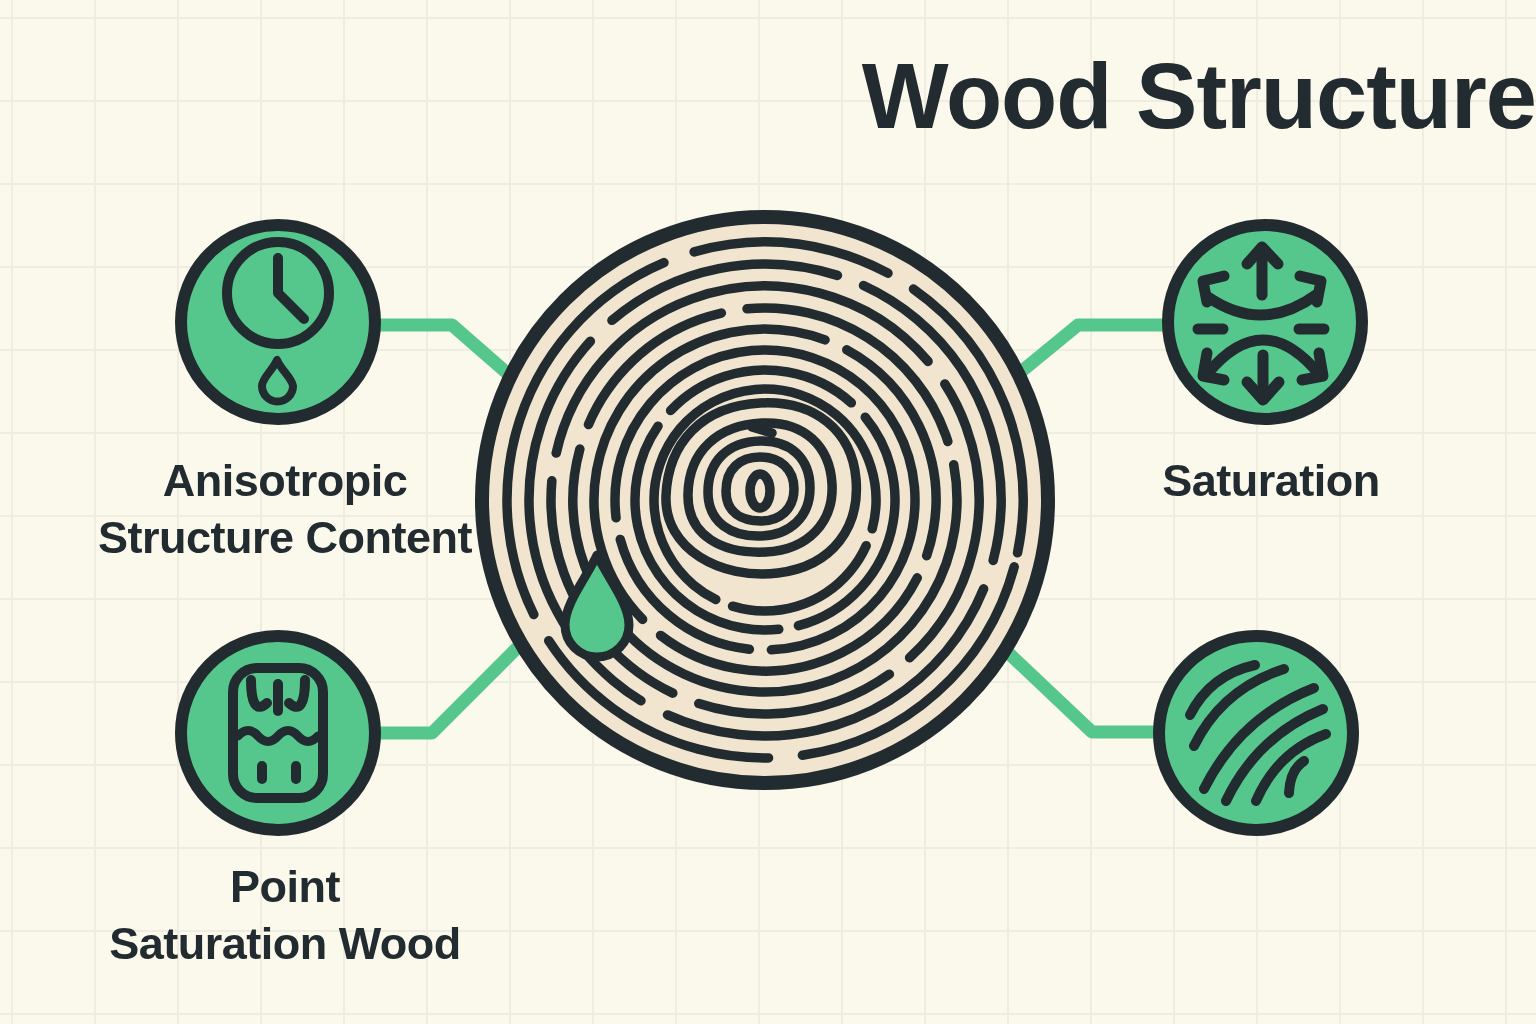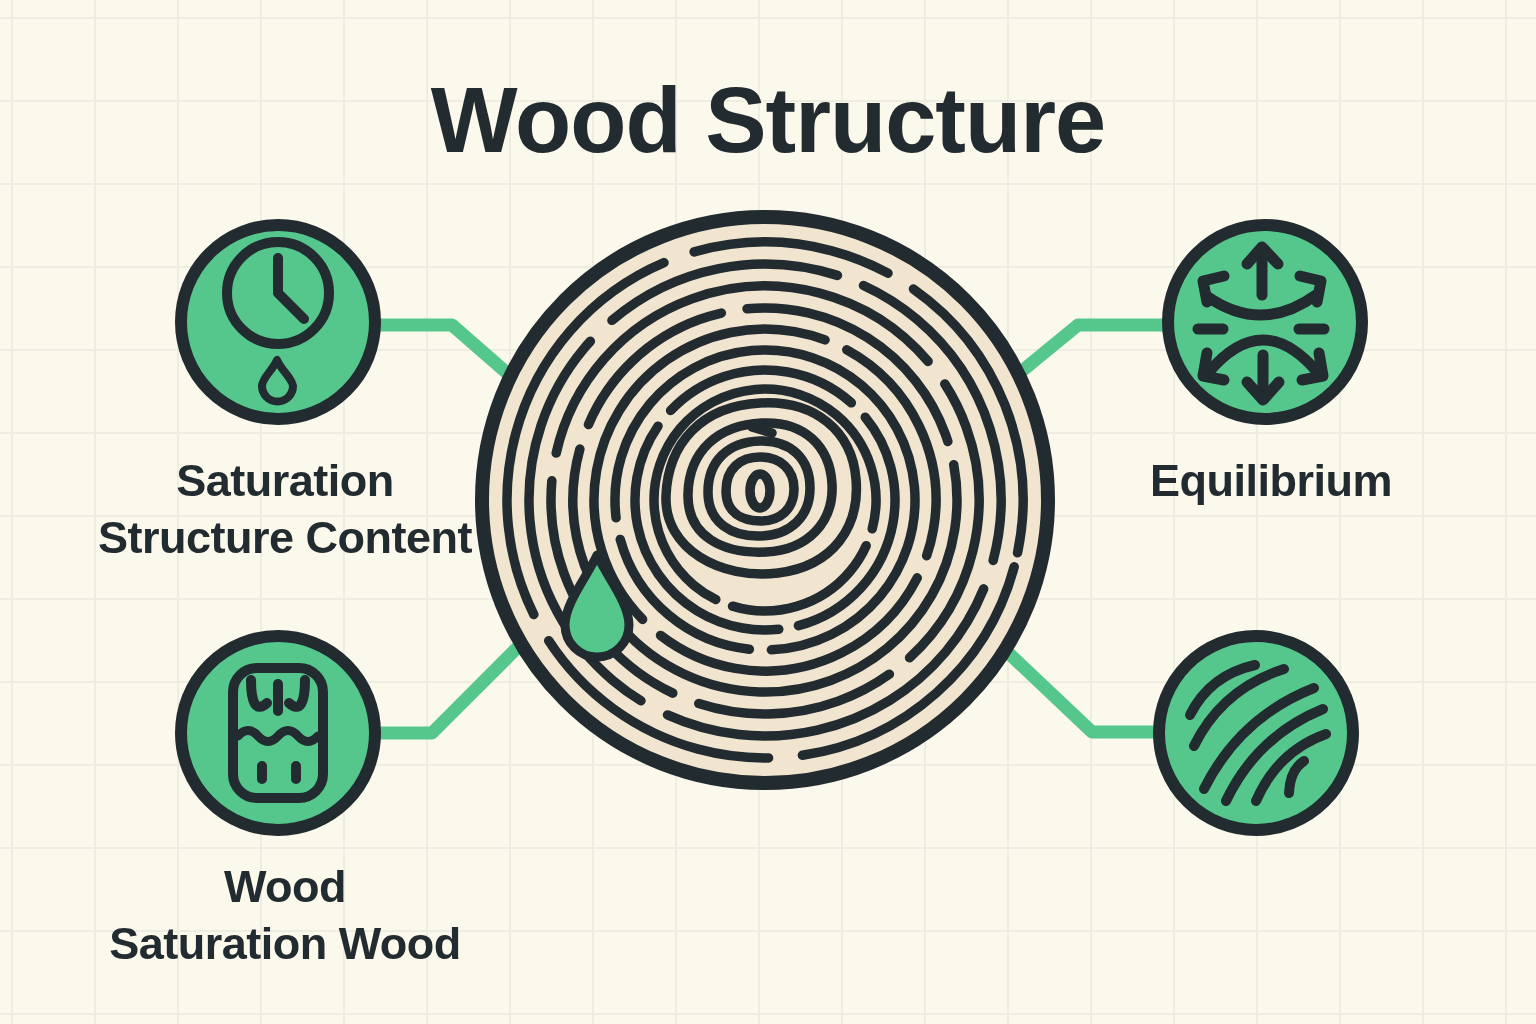--- a/index.html
+++ b/index.html
@@ -10,22 +10,22 @@
     position:relative; width:1536px; height:1024px; overflow:hidden;
     background-color:#fbf8ec;
     background-image:
       linear-gradient(#efede1 2px, transparent 2px),
       linear-gradient(90deg, #efede1 2px, transparent 2px);
     background-size:83px 83px;
     background-position:11px 17px;
   }
 
   .title {
-    position:absolute; top:68px; left:0; width:100%;
-    text-align:center; font-size:92px; font-weight:700;
+    position:absolute; top:44px; left:0; width:100%;
+    text-align:right; font-size:92px; font-weight:700;
     color:#222b2f; letter-spacing:-1px;
   }
 
   .connectors { position:absolute; left:0; top:0; width:1536px; height:1024px; }
 
   .center-rings { position:absolute; left:470px; top:205px; width:590px; height:590px; }
 
   .node { position:absolute; width:208px; height:208px; }
   .node svg { display:block; width:208px; height:208px; }
   .node-tl { left:174px; top:218px; }
@@ -130,26 +130,26 @@
         <path d="M42,117 Q70,60 132,40"></path>
         <path d="M52,160 Q88,88 162,59"></path>
         <path d="M74,172 Q105,107 171,80"></path>
         <path d="M104,172 Q126,122 174,105"></path>
         <path d="M137,164 Q138,141 152,132"></path>
       </g>
     </svg>
   </div>
 
   <div class="label label-emc">
-    <span>Saturation</span>
+    <span>Anisotropic</span>
     <span>Structure Content</span>
   </div>
 
   <div class="label label-anis">
-    <span>Equilibrium</span>
+    <span>Saturation</span>
   </div>
 
   <div class="label label-fsp">
-    <span>Wood</span>
+    <span>Point</span>
     <span>Saturation Wood</span>
   </div>
 
 </div>
 
 </body></html>

